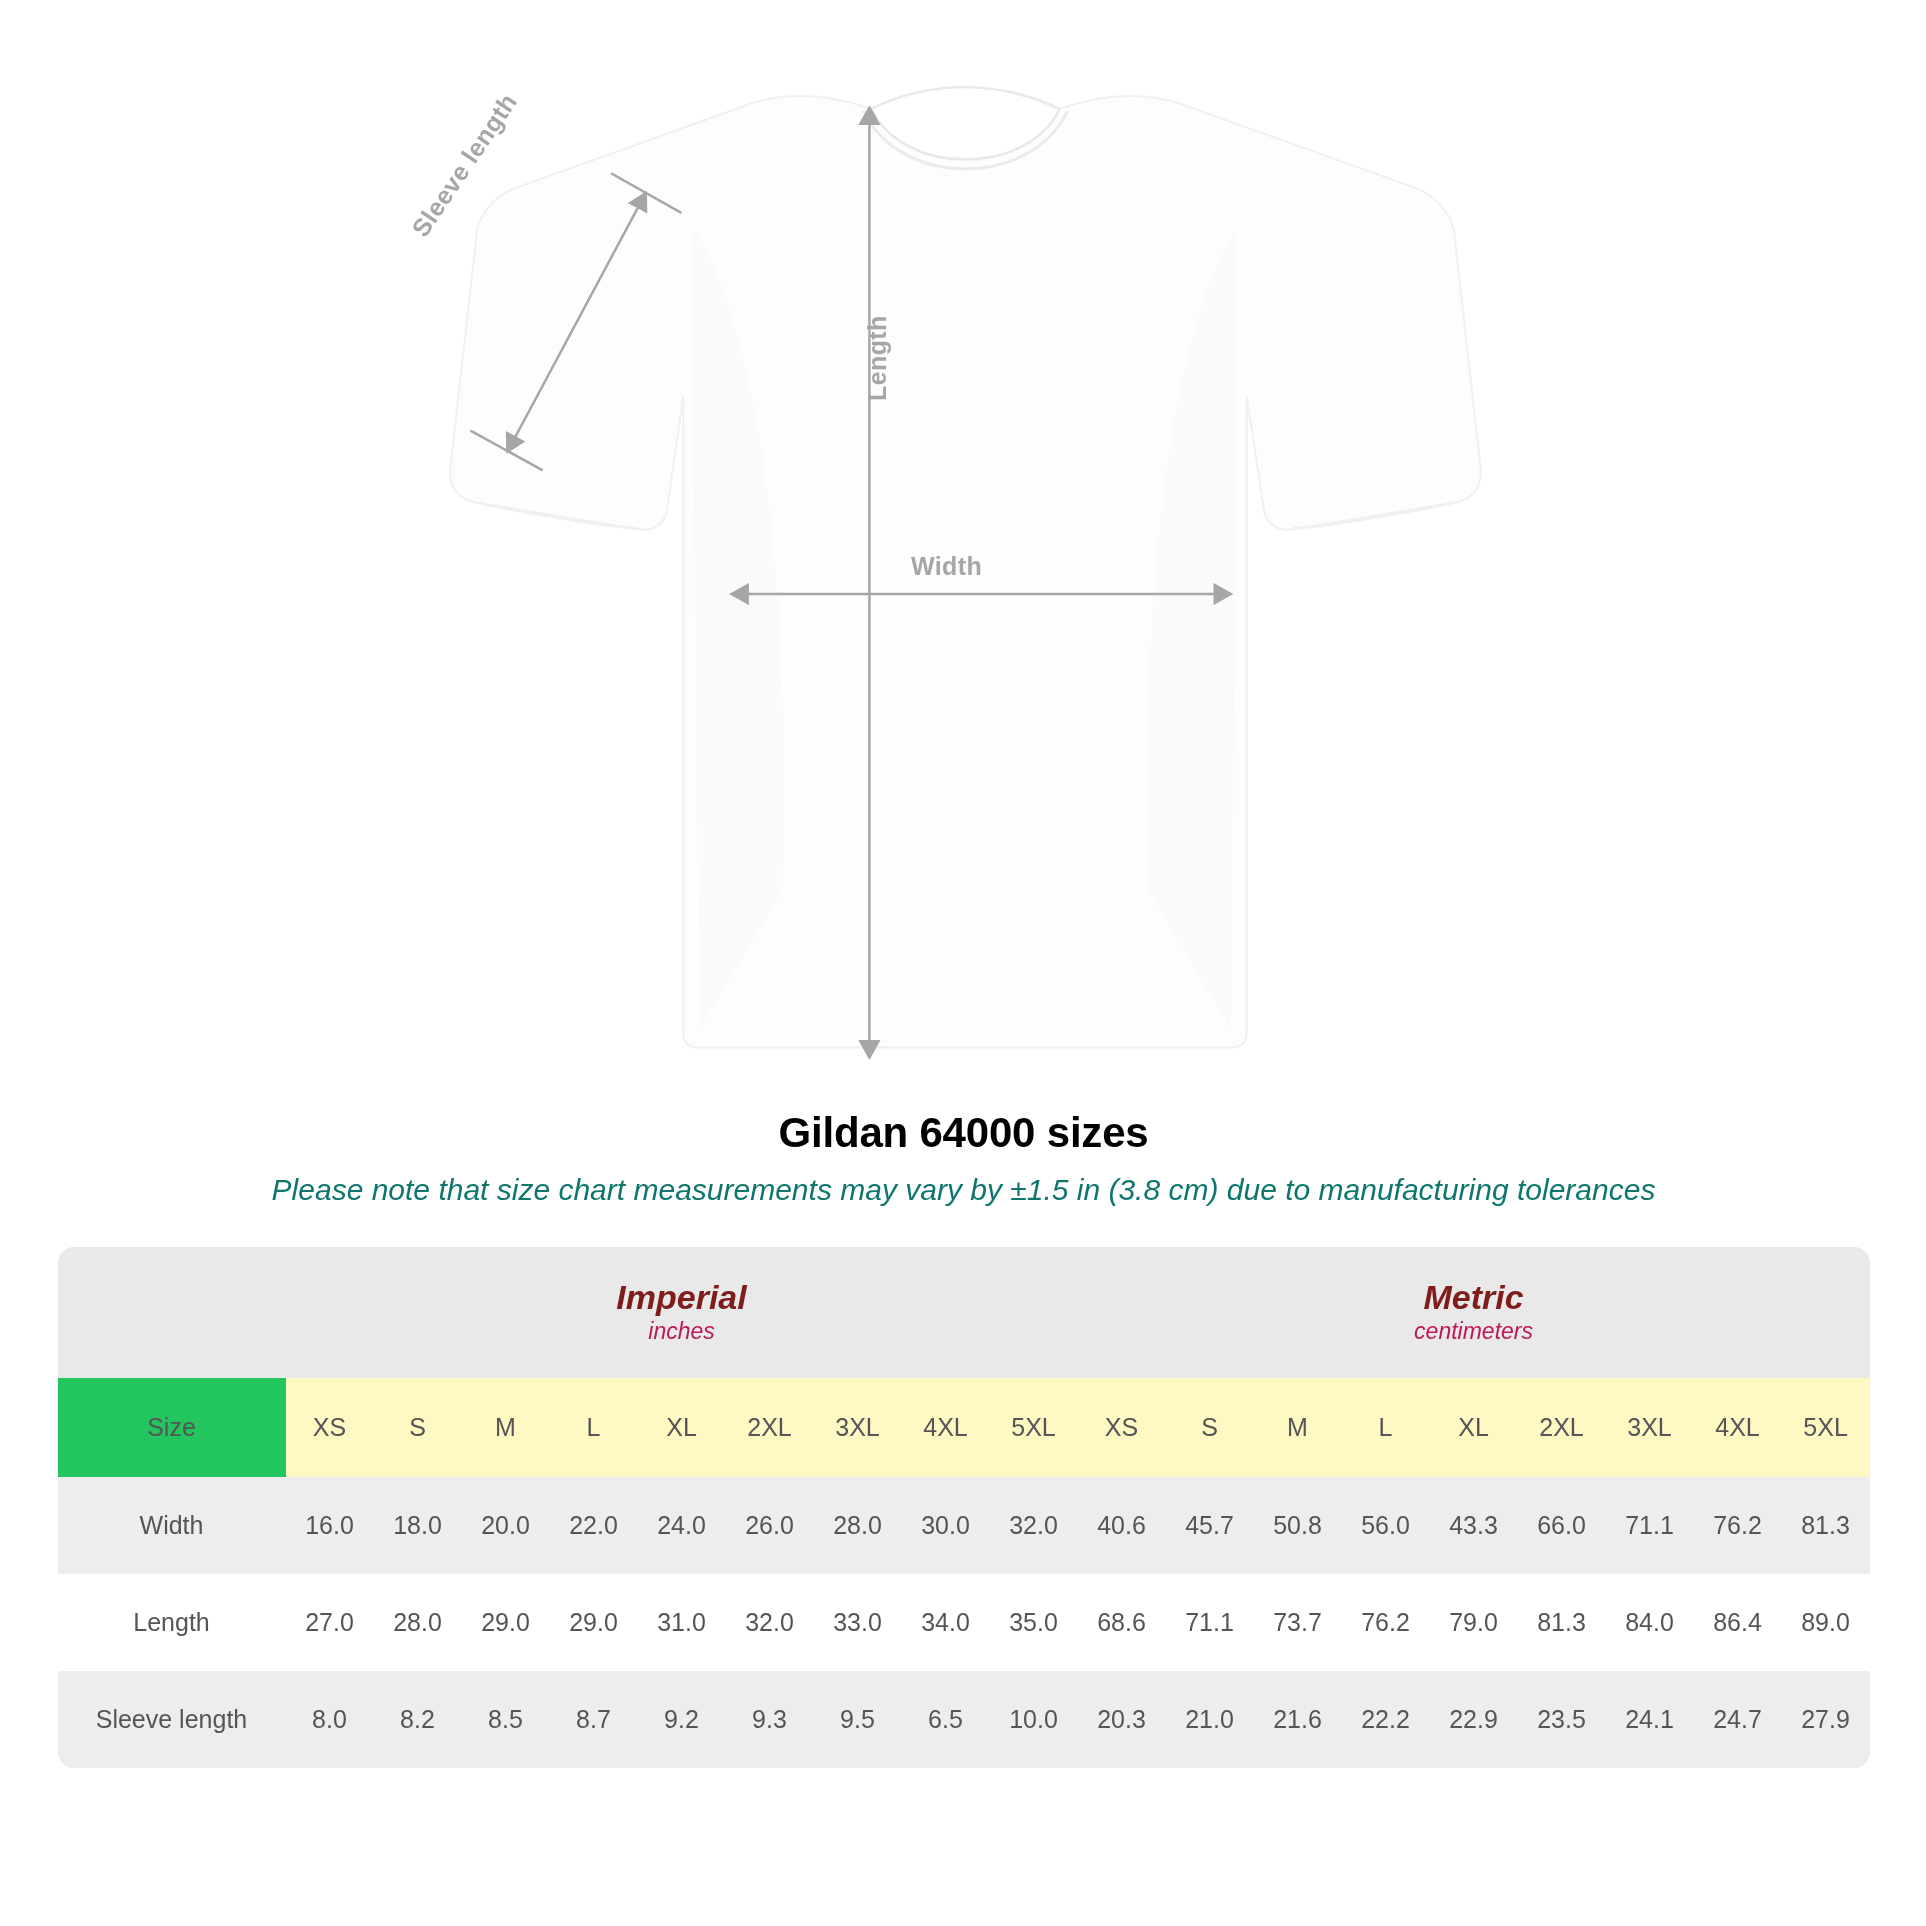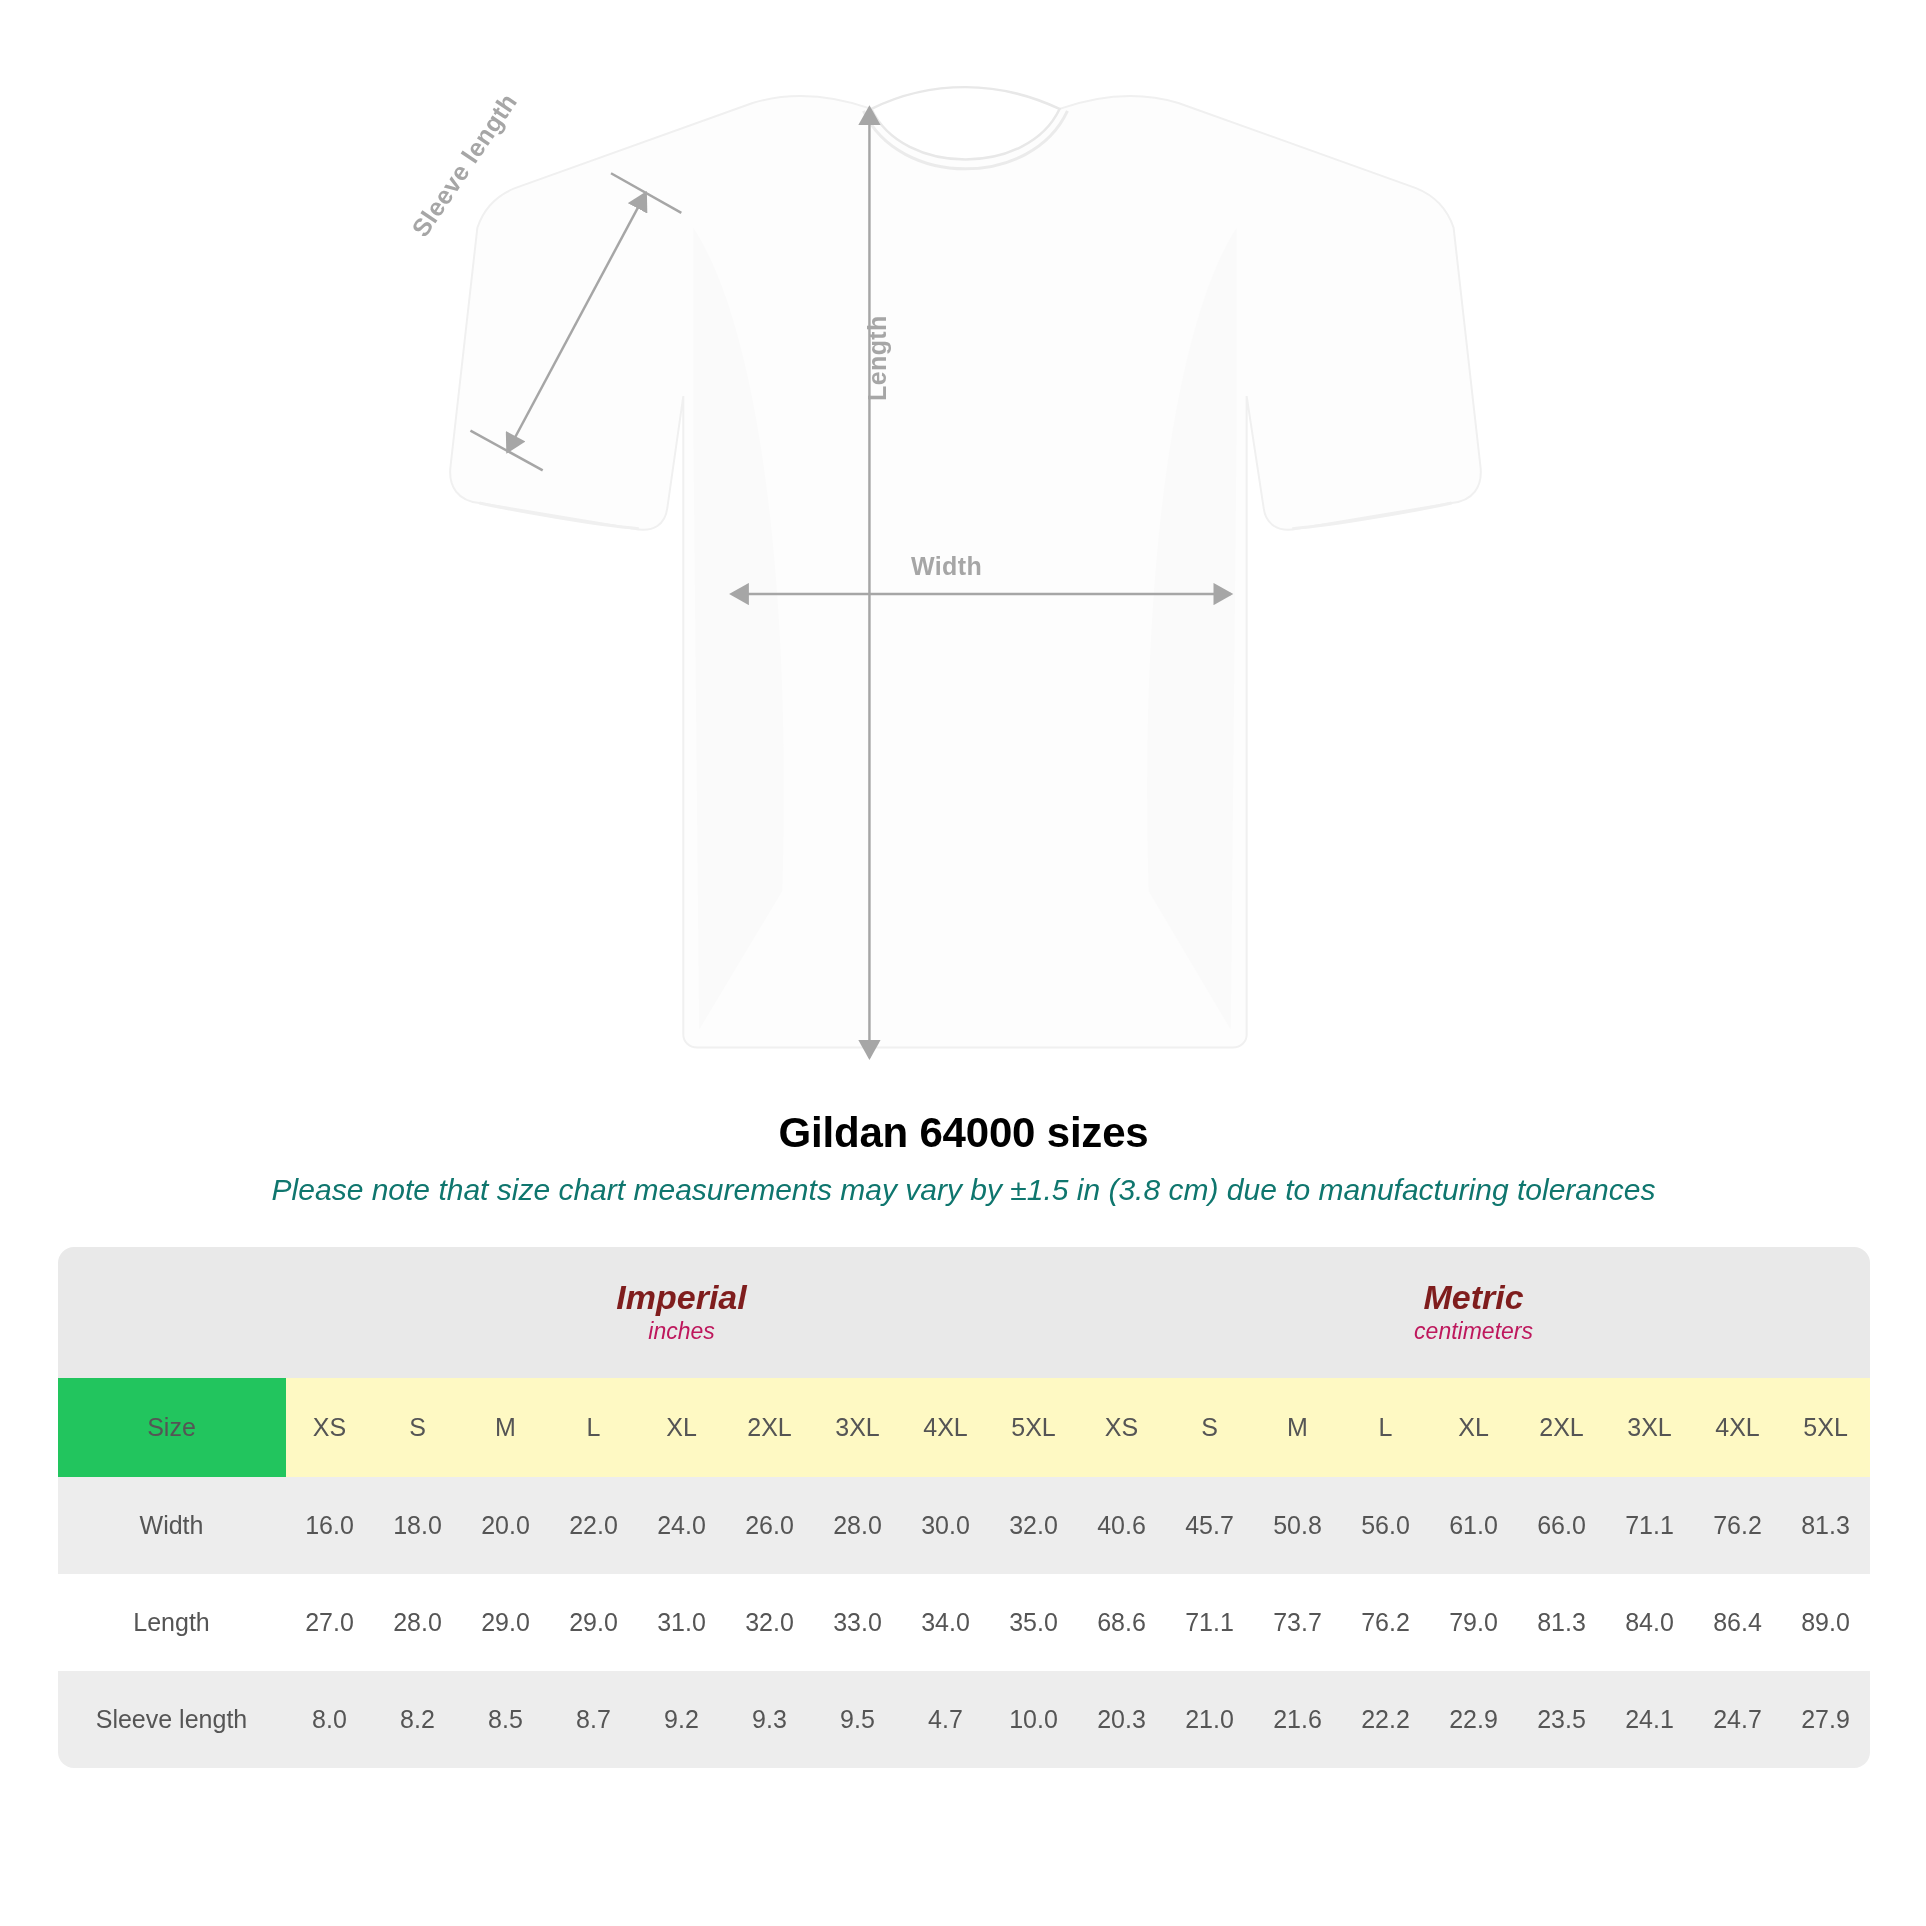--- a/index.html
+++ b/index.html
@@ -285,21 +285,21 @@
             <td>22.0</td>
             <td>24.0</td>
             <td>26.0</td>
             <td>28.0</td>
             <td>30.0</td>
             <td>32.0</td>
             <td>40.6</td>
             <td>45.7</td>
             <td>50.8</td>
             <td>56.0</td>
-            <td>61.0</td>
+            <td>43.3</td>
             <td>66.0</td>
             <td>71.1</td>
             <td>76.2</td>
             <td>81.3</td>
           </tr>
           <tr class="data-row plain">
             <td class="rowlabel first-col">Length</td>
             <td>27.0</td>
             <td>28.0</td>
             <td>29.0</td>
@@ -321,21 +321,21 @@
           </tr>
           <tr class="data-row alt last-row">
             <td class="rowlabel first-col" style="border-bottom-left-radius: 16px;">Sleeve length</td>
             <td>8.0</td>
             <td>8.2</td>
             <td>8.5</td>
             <td>8.7</td>
             <td>9.2</td>
             <td>9.3</td>
             <td>9.5</td>
-            <td>4.7</td>
+            <td>6.5</td>
             <td>10.0</td>
             <td>20.3</td>
             <td>21.0</td>
             <td>21.6</td>
             <td>22.2</td>
             <td>22.9</td>
             <td>23.5</td>
             <td>24.1</td>
             <td>24.7</td>
             <td style="border-bottom-right-radius: 16px;">27.9</td>

